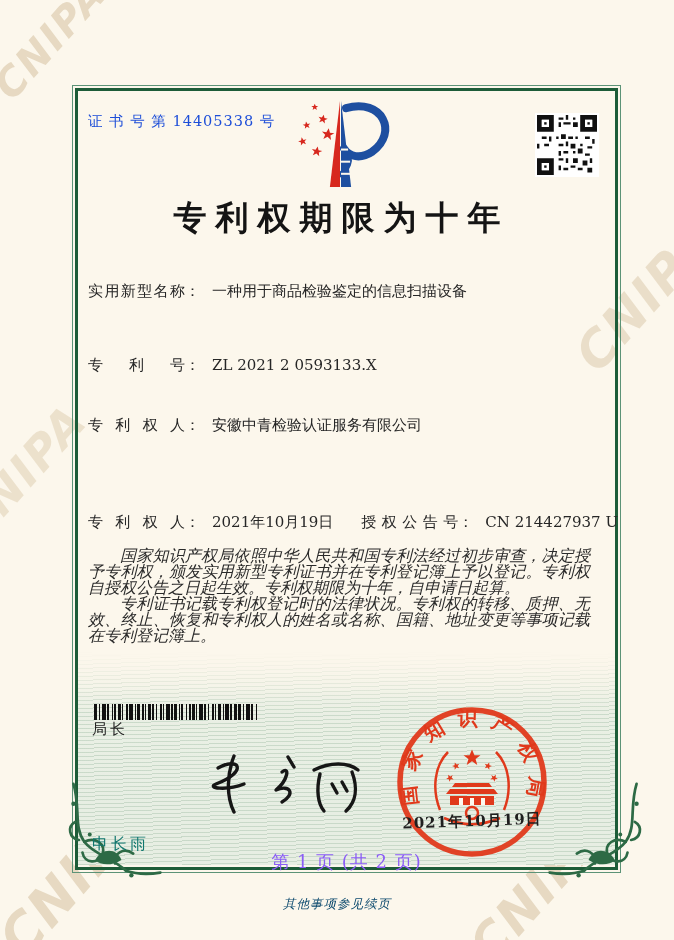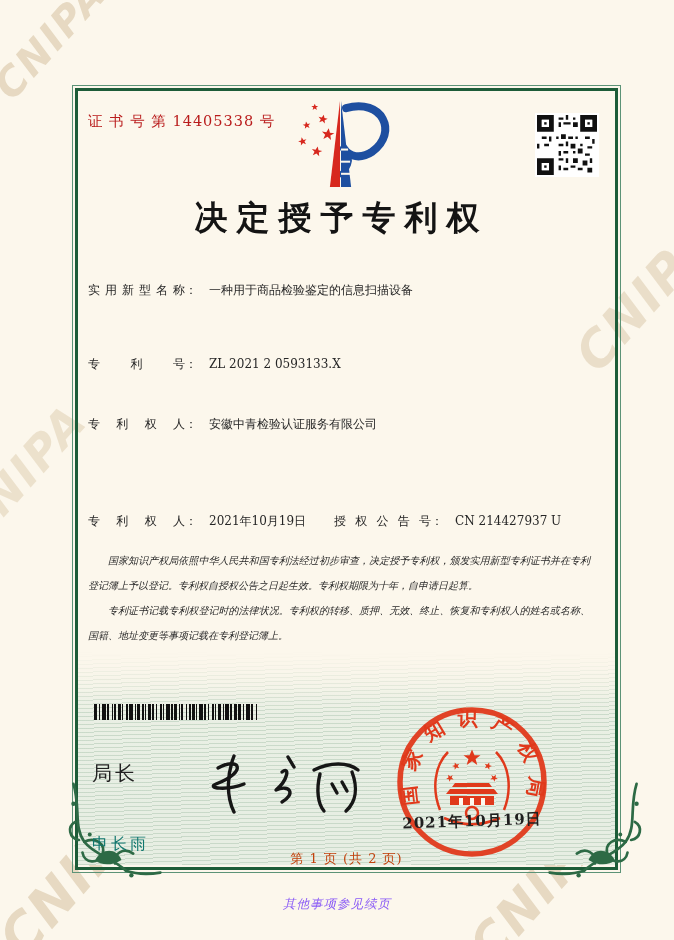--- a/index.html
+++ b/index.html
@@ -37,61 +37,61 @@
   .frame{
     position:absolute;left:75px;top:88px;width:543px;height:782px;z-index:1;
     box-sizing:border-box;border:3px solid #1d5c38;
     outline:1px solid #5c9377;outline-offset:2px;
     pointer-events:none;
   }
   .flourish{position:absolute;z-index:2;}
   .flourish.bl{left:66px;top:782px;}
   .flourish.br{left:544px;top:782px;transform:scaleX(-1);}
   
-  .cert-no{position:absolute;left:88px;top:112px;z-index:2;font-size:14.5px;letter-spacing:1px;color:#b91c1c;}
+  .cert-no{position:absolute;left:88px;top:112px;z-index:2;font-size:14.5px;letter-spacing:1px;color:#1d4ed8;}
   .logo{position:absolute;left:283px;top:96px;z-index:2;}
   .qr{position:absolute;left:535px;top:113px;z-index:2;background:#fff;padding:2px;}
   .title{
     position:absolute;left:0;top:196px;width:100%;z-index:2;text-align:center;
     font-size:33px;font-weight:bold;letter-spacing:9px;text-indent:9px;color:#141414;
   }
   
-  .frow{position:absolute;left:88px;z-index:2;font-size:12px;white-space:nowrap;color:#262626;}
+  .frow{position:absolute;left:88px;z-index:2;font-size:15px;white-space:nowrap;color:#262626;}
   .flabel{
     display:inline-block;width:97px;vertical-align:bottom;
     text-align:justify;text-align-last:justify;text-justify:inter-character;
   }
   .fval{margin-left:12px;}
   .grant2{margin-left:28px;}
   
   .paras{position:absolute;left:88px;top:548px;width:502px;z-index:2;}
   .para{
-    font-size:10px;line-height:25px;text-indent:2em;font-style:italic;
+    font-size:16px;line-height:16px;text-indent:2em;font-style:italic;
     color:#2a2a2a;text-align:justify;margin:0;
   }
   
   .barcode{position:absolute;left:94px;top:704px;z-index:2;}
   
   .seal{position:absolute;left:394px;top:704px;z-index:2;}
   .seal-date{
     position:absolute;left:396px;top:812px;width:152px;z-index:3;text-align:center;
     font-size:15px;font-weight:bold;color:#1f1f1f;letter-spacing:1px;
     transform:rotate(-2deg);white-space:nowrap;
   }
-  .signer-title{position:absolute;left:92px;top:760px;z-index:2;font-size:20px;letter-spacing:3px;color:#222;}
+  .signer-title{position:absolute;left:92px;top:720px;z-index:2;font-size:15px;letter-spacing:3px;color:#222;}
   .signer-name{position:absolute;left:92px;top:790px;z-index:2;font-size:16px;letter-spacing:3px;color:#0f766e;margin-top:44px;}
   .signature{position:absolute;left:196px;top:744px;z-index:2;}
   
   .page-footer{
     position:absolute;left:75px;top:850px;width:543px;z-index:2;text-align:center;
-    font-size:13px;letter-spacing:1px;color:#c2410c;
+    font-size:18px;letter-spacing:1px;color:#8b5cf6;
   }
   .continuation{
     position:absolute;left:0;top:896px;width:674px;z-index:2;text-align:center;
-    font-size:12.5px;font-style:italic;letter-spacing:1px;color:#8b5cf6;
+    font-size:12.5px;font-style:italic;letter-spacing:1px;color:#0c4a6e;
   }
 </style>
 </head>
 <body>
 
 <div class="page">
 
   <span class="wm wm1">CNIPA</span>
   <span class="wm wm2">CNIPA</span>
   <span class="wm wm3">CNIPA</span>
@@ -169,21 +169,21 @@
       <path d="M9 1h2v1H9z M12 0h1v2h-1z M15 1h1v1h-1z M9 3h1v2H9z M11 3h3v1h-3z M15 3h2v2h-2z M2 9h2v1H2z M5 9h1v2H5z M0 12h1v2H0z M3 12h2v1H3z M8 9h1v1H8z M10 8h2v2h-2z M13 9h2v1h-2z M16 9h1v1h-1z M20 9h2v1h-2z M23 10h1v2h-1z M9 12h2v1H9z M12 11h1v2h-1z M14 12h2v2h-2z M18 12h1v1h-1z M21 13h2v1h-2z M9 15h1v2H9z M11 15h2v1h-2z M15 15h1v1h-1z M17 14h2v2h-2z M20 16h2v1h-2z M9 18h2v1H9z M12 18h1v2h-1z M15 18h2v2h-2z M19 19h2v2h-2z M22 18h1v2h-1z M9 21h1v2H9z M11 22h2v1h-2z M14 21h2v1h-2z M17 22h2v1h-2z M21 22h2v2h-2z"></path>
     </g>
     <rect x="2" y="2" width="3" height="3" fill="#fff"></rect>
       <rect x="3" y="3" width="1" height="1" fill="#111"></rect>
     <rect x="20" y="2" width="3" height="3" fill="#fff"></rect>
       <rect x="21" y="3" width="1" height="1" fill="#111"></rect>
     <rect x="2" y="20" width="3" height="3" fill="#fff"></rect>
       <rect x="3" y="21" width="1" height="1" fill="#111"></rect>
   </svg>
 
-  <div class="title">决定授予专利权</div>
+  <div class="title">专利权期限为十年</div>
 
   <div class="frow" style="top:282px">
     <span class="flabel">实用新型名称</span><span>：</span><span class="fval">一种用于商品检验鉴定的信息扫描设备</span>
   </div>
   <div class="frow" style="top:356px">
     <span class="flabel">专利号</span><span>：</span><span class="fval">ZL 2021 2 0593133.X</span>
   </div>
   <div class="frow" style="top:416px">
     <span class="flabel">专利权人</span><span>：</span><span class="fval">安徽中青检验认证服务有限公司</span>
   </div>

